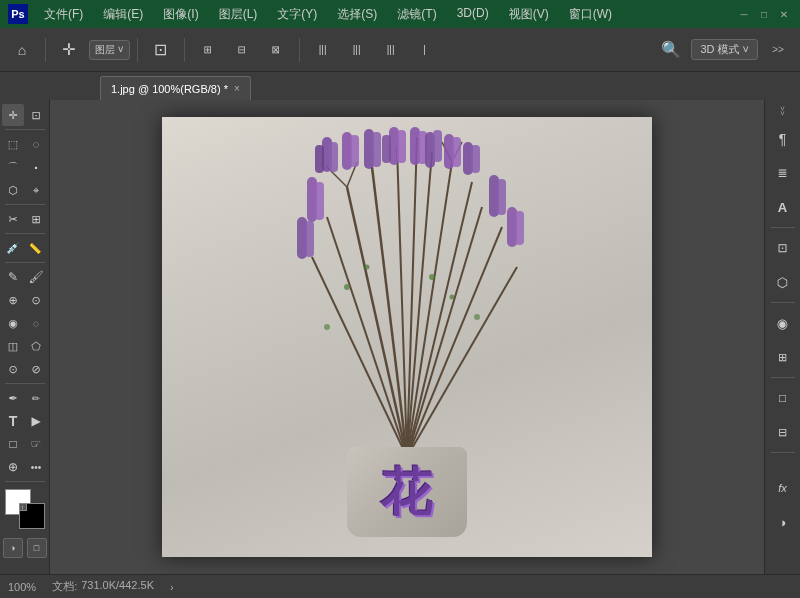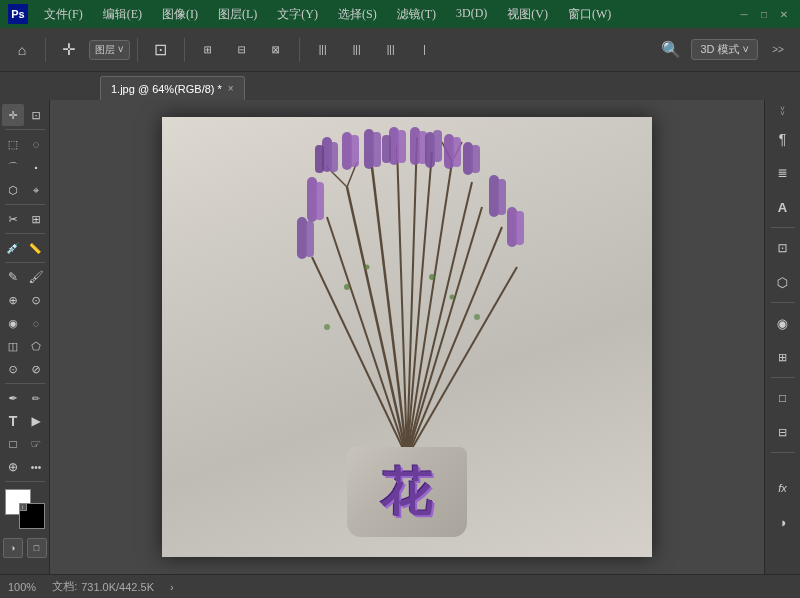--- a/index.html
+++ b/index.html
@@ -2,21 +2,21 @@
 <html><head>
   <meta charset="utf-8">
   <style>
     * { margin: 0; padding: 0; box-sizing: border-box; }
     body { width: 800px; height: 598px; background: #3c3c3c; font-family: 'Microsoft YaHei', 'SimHei', Arial, sans-serif; font-size: 12px; color: #ccc; overflow: hidden; user-select: none; }
 
     
     #title-bar { width: 100%; height: 28px; background: #14532d; display: flex; align-items: center; padding: 8px 8px; justify-content: space-between; }
     #title-bar .app-icon { width: 20px; height: 20px; background: #001489; display: flex; align-items: center; justify-content: center; font-size: 10px; color: white; font-weight: bold; margin-right: 8px; }
     #title-bar .menu-bar { display: flex; gap: 12px; font-size: 12px; color: #ccc; flex: 1; }
-    #title-bar .menu-item { cursor: pointer; padding: 2px 4px; font-family: Liberation Serif, serif; }
+    #title-bar .menu-item { cursor: pointer; padding: 2px 4px; }
     #title-bar .window-controls { display: flex; gap: 4px; }
     #title-bar .win-btn { width: 16px; height: 16px; display: flex; align-items: center; justify-content: center; font-size: 10px; color: #aaa; cursor: pointer; }
 
     
     #toolbar { width: 100%; height: 44px; background: #3c3c3c; border-bottom: 1px solid #2a2a2a; display: flex; align-items: center; padding: 0 6px; gap: 4px; }
     .tool-btn { width: 32px; height: 32px; display: flex; align-items: center; justify-content: center; border-radius: 3px; cursor: pointer; color: #ccc; font-size: 14px; }
     .tool-separator { width: 1px; height: 24px; background: #555; margin: 0 3px; }
     .toolbar-icon-group { display: flex; gap: 2px; align-items: center; }
 
     
@@ -47,21 +47,21 @@
     .pot { position: absolute; bottom: 20px; left: 50%; transform: translateX(-50%); width: 120px; height: 90px; background: linear-gradient(135deg, #c8c3bb 0%, #b8b3ab 40%, #a8a39b 100%); border-radius: 8px 8px 14px 14px; display: flex; align-items: center; justify-content: center; }
     .kanji { font-size: 52px; color: #6a3d9a; text-shadow: 2px 2px 0 #9966cc, -1px -1px 0 #4a1d7a; font-weight: bold; letter-spacing: 0; }
 
     
     #right-panel { width: 36px; background: #3c3c3c; border-left: 1px solid #2a2a2a; display: flex; flex-direction: column; align-items: center; padding: 6px 0; gap: 6px; }
     .rp-btn { width: 28px; height: 28px; display: flex; align-items: center; justify-content: center; cursor: pointer; border-radius: 3px; color: #ccc; font-size: 14px; }
     .rp-sep { width: 24px; height: 1px; background: #555; }
 
     
     #status-bar { width: 100%; height: 24px; background: #3c3c3c; border-top: 1px solid #2a2a2a; display: flex; align-items: center; padding: 0 8px; gap: 16px; font-size: 11px; color: #aaa; }
-    .status-item { display: flex; align-items: center; gap: 4px; }
+    .status-item { display: flex; gap: 4px; }
   </style>
 </head>
 <body>
 
 <div id="title-bar">
   <div style="display:flex;align-items:center;gap:4px;">
     <div class="app-icon">
         <span style="font-size:11px;font-weight:900;color:#fff;">Ps</span>
       </div>
     <div class="menu-bar">
@@ -107,21 +107,21 @@
     <div class="tool-btn" style="font-size:10px;">|</div>
   </div>
   <div style="flex:1;"></div>
   <div class="tool-btn" style="font-size:16px;">🔍</div>
   <div style="background:#4a4a4a;border:1px solid #666;padding:2px 8px;border-radius:3px;font-size:11px;cursor:pointer;">3D 模式 ˅</div>
   <div class="tool-btn" style="font-size:10px;color:#aaa;">&gt;&gt;</div>
 </div>
 
 <div id="tab-bar">
   <div class="tab active">
-    <span>1.jpg @ 64%(RGB/8) *</span>
+    <span>1.jpg @ 100%(RGB/8) *</span>
     <span class="close-tab">×</span>
   </div>
 </div>
 
 <div id="main">
 
   <div id="toolbox">
     <div class="tb-row">
       <div class="tb-btn active" title="Move">✛</div>
       <div class="tb-btn" title="Artboard">⊡</div>

